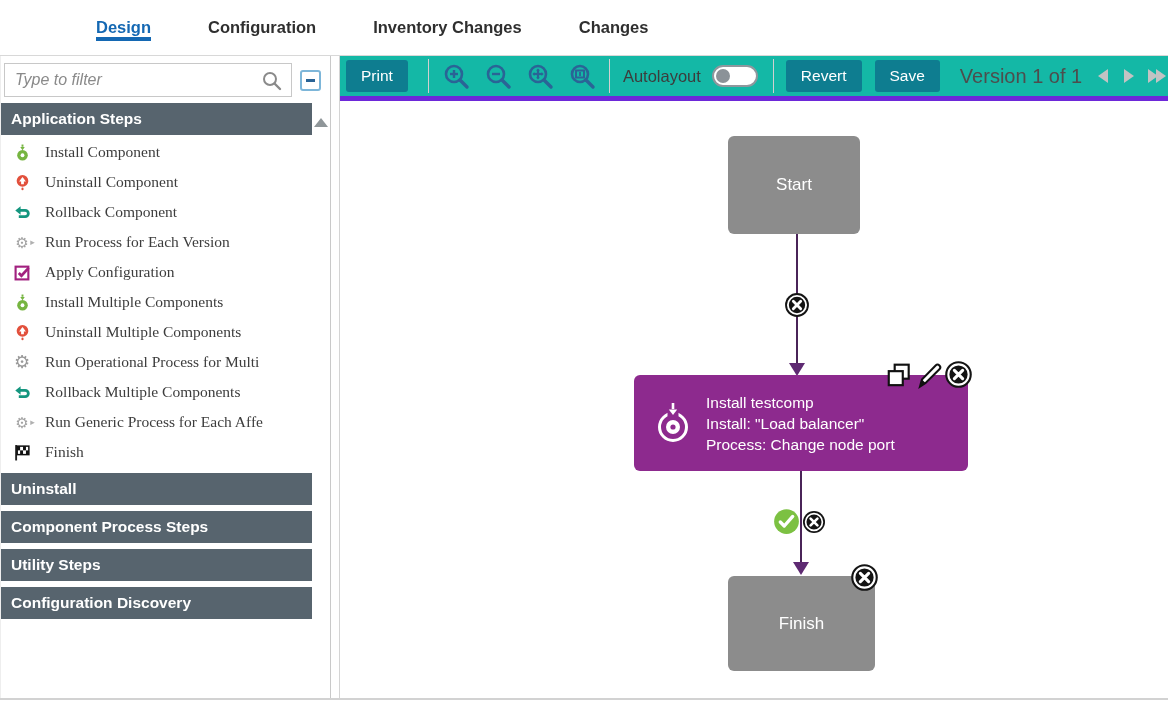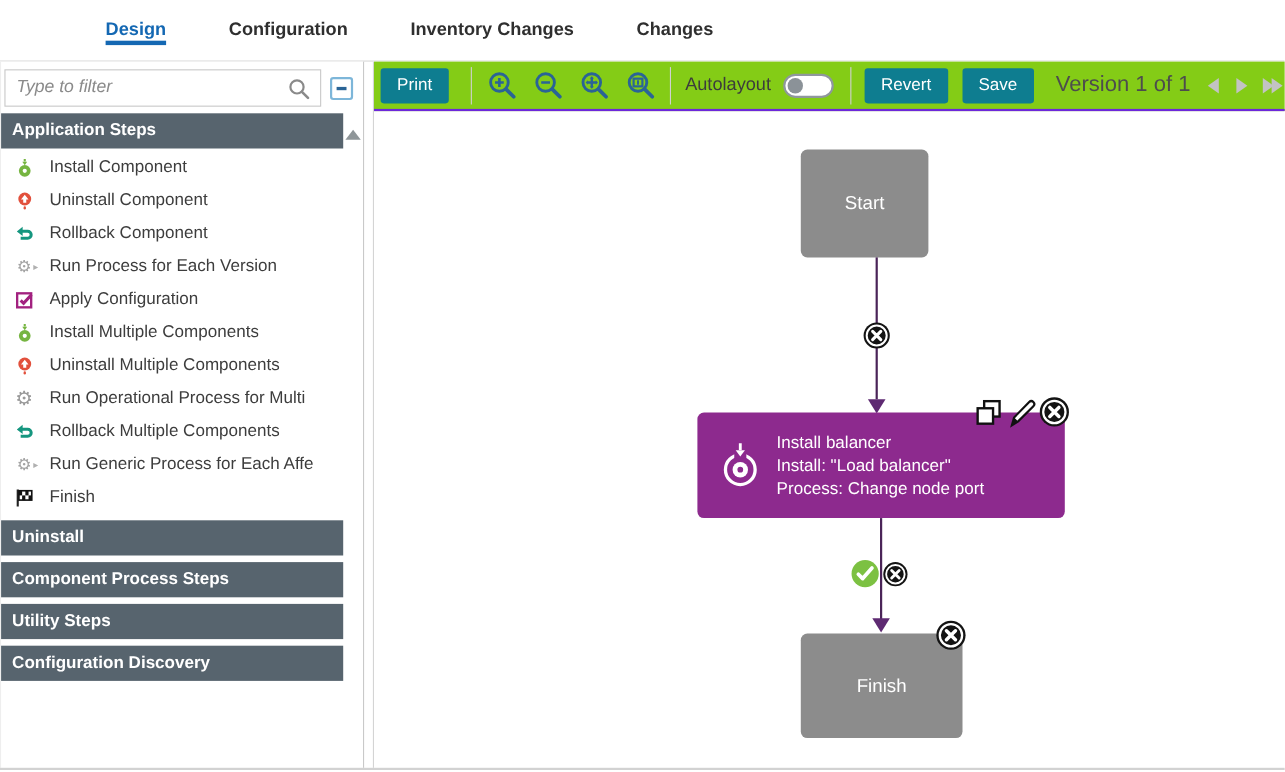--- a/index.html
+++ b/index.html
@@ -36,31 +36,31 @@
                     border-right:7px solid transparent; border-bottom:9px solid #8f9699; }
 
   .sec-header { height:32px; background:#57646e; color:#fff; font-size:15.5px; font-weight:bold;
                 display:flex; align-items:center; padding-left:10px; cursor:pointer;
                 margin-bottom:2px; }
   .sec-header.gap { margin-top:6px; }
   .p-item { height:30px; display:flex; align-items:center; padding-left:12px; cursor:grab;
             background:#fff; }
   .p-item .ic { width:18px; height:18px; display:flex; align-items:center; justify-content:center;
                 margin-right:14px; flex:0 0 18px; }
-  .p-item .lbl { font-size:15.5px; color:#3d3d3d; white-space:nowrap; overflow:hidden; }
+  .p-item .lbl { font-size:15.5px; color:#3d3d3d; white-space:nowrap; overflow:hidden;font-family:Liberation Serif, serif; }
   .gear-glyph { font-size:15px; color:#a3a3a3; line-height:1; position:relative; }
   .gear-glyph .play { position:absolute; right:-6px; top:3px; font-size:9px; color:#b0b0b0; }
   .gear-glyph.big { font-size:18px; color:#9a9a9a; }
 
   
   .main { position:absolute; left:339px; top:56px; width:829px; height:642px;
           border-left:1px solid #d4d4d4; background:#fff; }
   .toolbar { position:absolute; left:0; top:0; width:100%; height:45px;
-             border-bottom:2px solid #6d28d9; display:flex; align-items:center;
-             padding-left:6px; background:#84cc16; }
+             border-bottom:5px solid #6d28d9; display:flex; align-items:center;
+             padding-left:6px; background:#14b8a6; }
   .tbtn { background:#0e7d90; color:#fff; border:none; border-radius:3px;
           font-family:"Liberation Sans", sans-serif; font-size:15.5px;
           padding:7px 15px; cursor:pointer; }
   .vsep { width:1px; height:34px; background:#d0d0d0; }
   .zoomrow { display:flex; align-items:center; gap:15px; }
   .zoom-ic { cursor:pointer; display:block; }
   .autolayout-lbl { font-size:16.5px; color:#3c3c3c; }
   .toggle { width:46px; height:22px; border:2px solid #8f979d; border-radius:12px;
             background:#fff; position:relative; cursor:pointer; }
   .toggle .knob { position:absolute; left:2px; top:2px; width:14px; height:14px;
@@ -277,41 +277,41 @@
 
     <span class="version-txt" style="margin-left:20px">Version 1 of 1</span>
     <div class="navtri left" style="margin-left:16px"></div>
     <div class="navtri right" style="margin-left:16px"></div>
     <div class="nav-last" style="margin-left:14px">
       <div class="navtri right"></div>
         <div class="navtri right" style="margin-left:-4px"></div>
     </div>
   </div>
 
-  <div class="node gray" style="left:388px; top:80px; width:116px; height:98px">Start</div>
+  <div class="node gray" style="left:388px; top:80px; width:132px; height:98px">Start</div>
 
   <div class="conn" style="left:456px; top:178px; height:129px"></div>
   <div class="arrowhead" style="left:449px; top:307px"></div>
   <svg class="badge" style="left:444px; top:236px" width="26" height="26" viewBox="0 0 24 24">
     <circle cx="12" cy="12" r="11" fill="#141414"></circle>
     <circle cx="12" cy="12" r="8.4" fill="none" stroke="#fff" stroke-width="1.7"></circle>
     <path d="M8.6 8.6 L15.4 15.4 M15.4 8.6 L8.6 15.4" stroke="#fff" stroke-width="2.6" stroke-linecap="round"></path>
   </svg>
 
   <div class="node purple" style="left:294px; top:319px; width:334px; height:96px">
     <svg width="42" height="46" viewBox="0 0 42 46">
       <circle cx="21" cy="27" r="13.5" fill="none" stroke="#fff" stroke-width="3"></circle>
       <line x1="21" y1="2" x2="21" y2="17" stroke="#8d2a8e" stroke-width="11"></line>
       <circle cx="21" cy="27" r="7" fill="#fff"></circle>
       <circle cx="21" cy="27" r="2.6" fill="#8d2a8e"></circle>
       <line x1="21" y1="3" x2="21" y2="9" stroke="#fff" stroke-width="2.6"></line>
       <path d="M21 15 L16.8 9.4 h8.4 z" fill="#fff"></path>
     </svg>
     <div class="txt">
-      <div>Install balancer</div>
+      <div>Install testcomp</div>
       <div>Install: "Load balancer"</div>
       <div>Process: Change node port</div>
     </div>
   </div>
 
   <svg class="badge" style="left:545px; top:306px" width="28" height="28" viewBox="0 0 26 26">
     <rect x="9" y="2.5" width="13" height="13" fill="#fff" stroke="#111" stroke-width="2"></rect>
     <rect x="3.5" y="8.5" width="13" height="13" fill="#fff" stroke="#111" stroke-width="2"></rect>
   </svg>
   <svg class="badge" style="left:576px; top:305px" width="29" height="29" viewBox="0 0 26 26">

